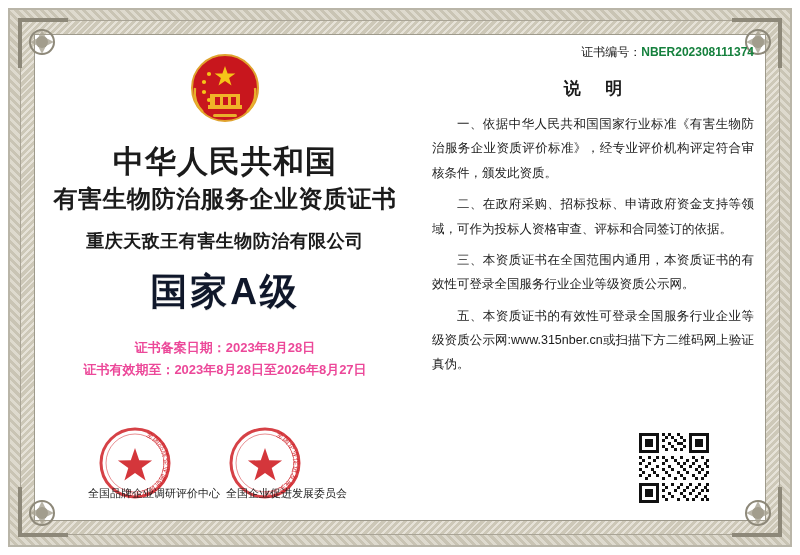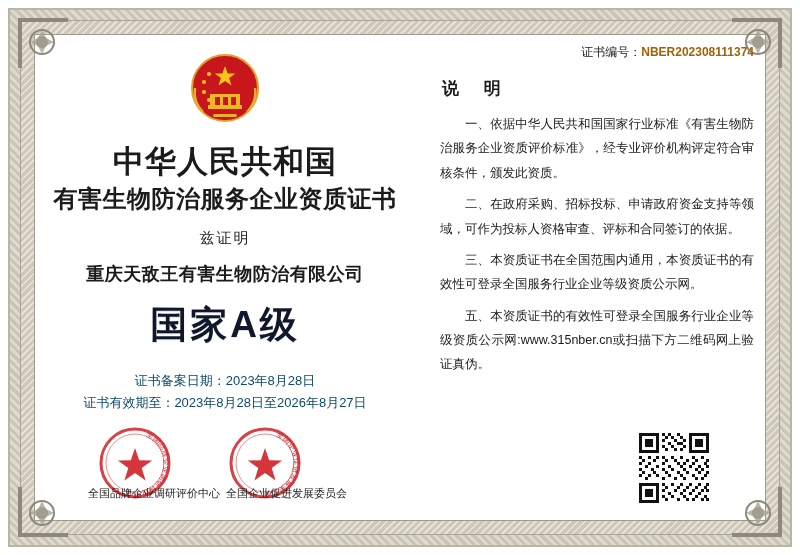--- a/index.html
+++ b/index.html
@@ -117,23 +117,24 @@
     margin-top: 14px;
     font-size: 37px;
     font-weight: bold;
     color: #0f172a;
     letter-spacing: 3px;
     text-shadow: 0 1px 0 rgba(0,0,0,0.12);
   }
   .dates {
     margin-top: 20px;
     font-size: 13px;
-    color: #0c4a6e;
+    color: #ec4899;
     line-height: 1.75;
     text-align: center;
+    font-weight: bold;
   }
   .dates .row { white-space: nowrap; }
   .dates .lbl { letter-spacing: 0px; }
   .dates .val { letter-spacing: 0px; }
 
   
   .seals {
     position: absolute;
     left: 40px;
     top: 428px;
@@ -164,32 +165,32 @@
     left: 432px;
     top: 44px;
     width: 322px;
   }
   .cert-no {
     font-size: 12px;
     color: #1b1b1b;
     text-align: right;
     white-space: nowrap;
   }
-  .cert-no .no-val { color: #a16207; font-weight: bold; margin-top: 41px; }
+  .cert-no .no-val { color: #15803d; font-weight: bold; margin-top: 41px; }
   .notes-title {
     margin-top: 16px;
+    text-align: center;
     font-size: 17px;
     font-weight: bold;
     color: #1b1b1b;
     letter-spacing: 10px;
     text-indent: 10px;
   }
   .notes {
     margin-top: 12px;
-    margin-left: 8px;
   }
   .note {
     font-size: 12.5px;
     color: #1b1b1b;
     line-height: 1.95;
     text-align: justify;
     text-justify: inter-ideograph;
     text-indent: 2em;
     margin-bottom: 7px;
   }
@@ -267,21 +268,20 @@
 
         <path d="M16 44 q-2 14 8 24" stroke="#e8b02c" stroke-width="2.4" fill="none"></path>
         <path d="M76 44 q2 14 -8 24" stroke="#e8b02c" stroke-width="2.4" fill="none"></path>
         <rect x="34" y="70" width="24" height="3" rx="1.5" fill="#e8b02c"></rect>
       </svg>
     </div>
 
     <div class="title-main">中华人民共和国</div>
     <div class="title-sub">有害生物防治服务企业资质证书</div>
 
-    <div class="zheng">兹证明</div>
 
     <div class="company">重庆天敌王有害生物防治有限公司</div>
 
     <div class="grade">国家A级</div>
 
     <div class="dates">
       <div class="row">
         <span class="lbl">证书备案日期：</span><span class="val">2023年8月28日</span>
       </div>
       <div class="row">

